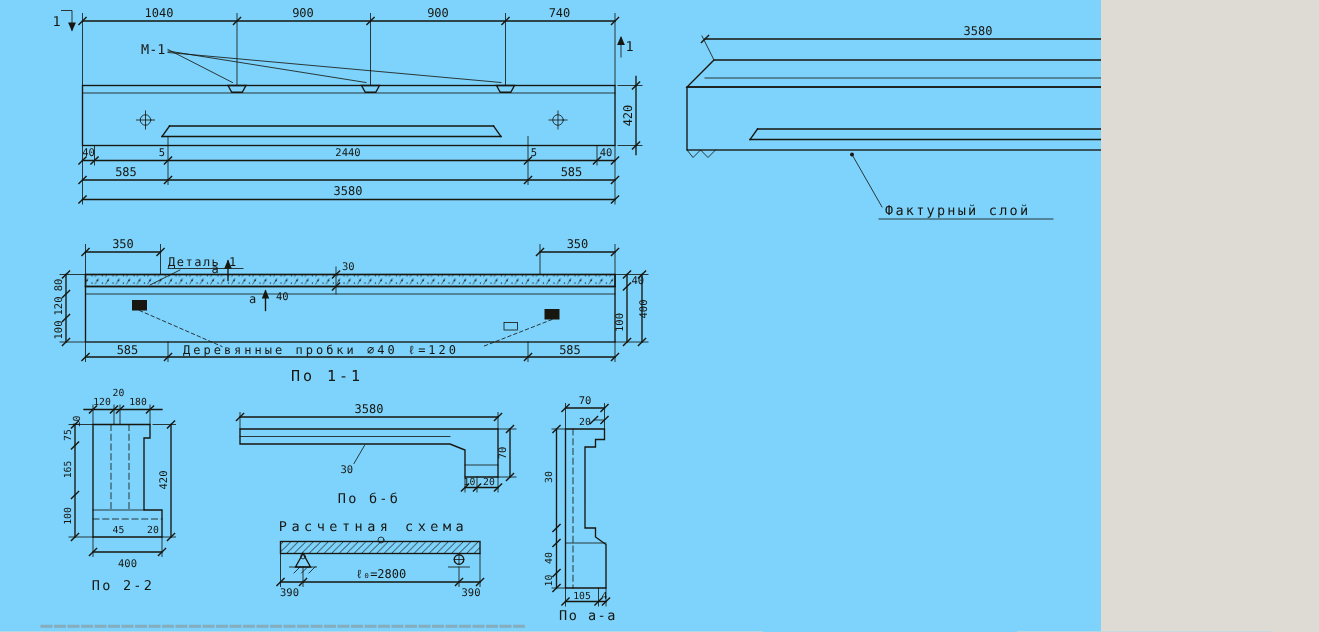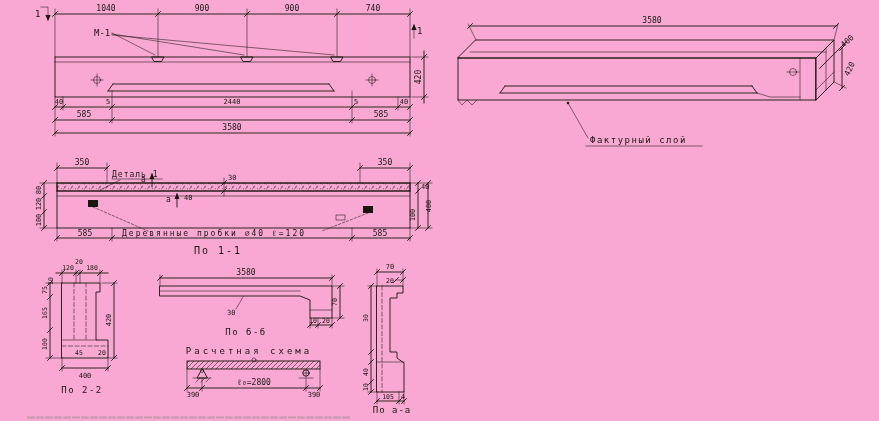--- a/index.html
+++ b/index.html
@@ -1,16 +1,16 @@
 <!DOCTYPE html>
 <html><head>
 <meta charset="utf-8">
 <style>
   html,body{margin:0;padding:0;background:#dddbd4;}
-  .sheet{position:relative;width:879px;height:421px;background:#f9a8d4;overflow:hidden;
+  .sheet{position:relative;width:734px;height:421px;background:#7dd3fc;overflow:hidden;
          font-family:"DejaVu Sans Mono","Liberation Mono",monospace;text-align:right;}
   svg{position:absolute;left:0;top:0;}
   svg text{fill:#17160f;font-family:"DejaVu Sans Mono","Liberation Mono",monospace;}
   .d9{font-size:9px}.d8{font-size:8px}.d7{font-size:7px}.d65{font-size:6.5px}
   .t10{font-size:10px;letter-spacing:2px}
   .sp{letter-spacing:1.5px}
   .mid{text-anchor:middle}
   line,path,rect,circle,polyline,polygon{stroke:#17160f;stroke-width:0.9;fill:none;stroke-linecap:square}
   .thin{stroke-width:0.55}
   .fill{fill:#17160f;stroke:none}

